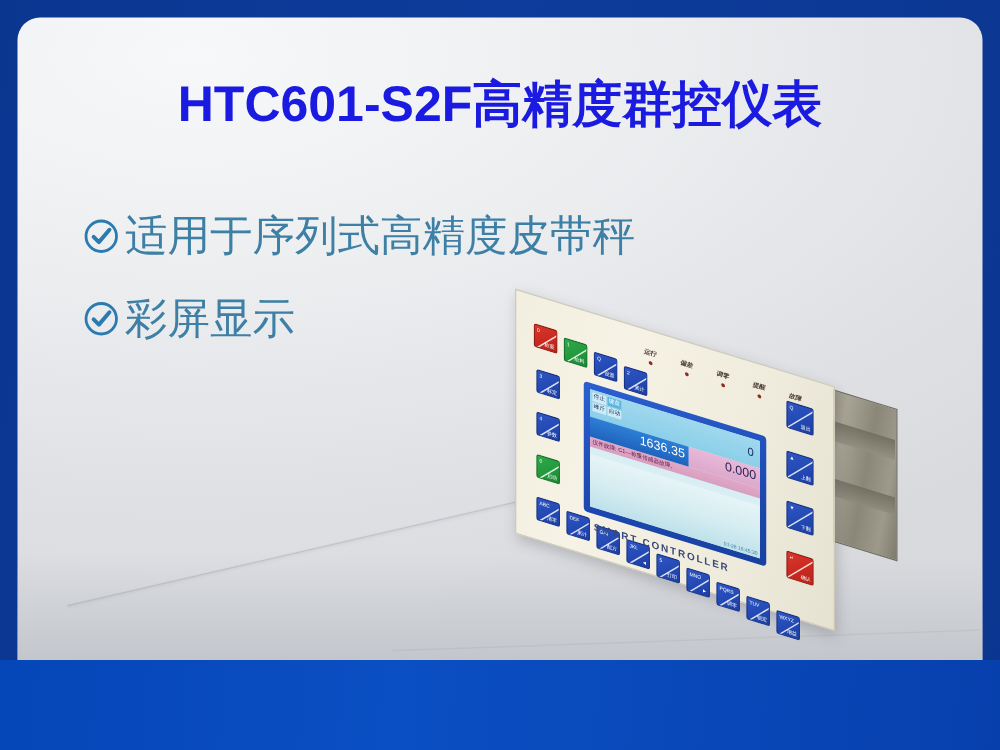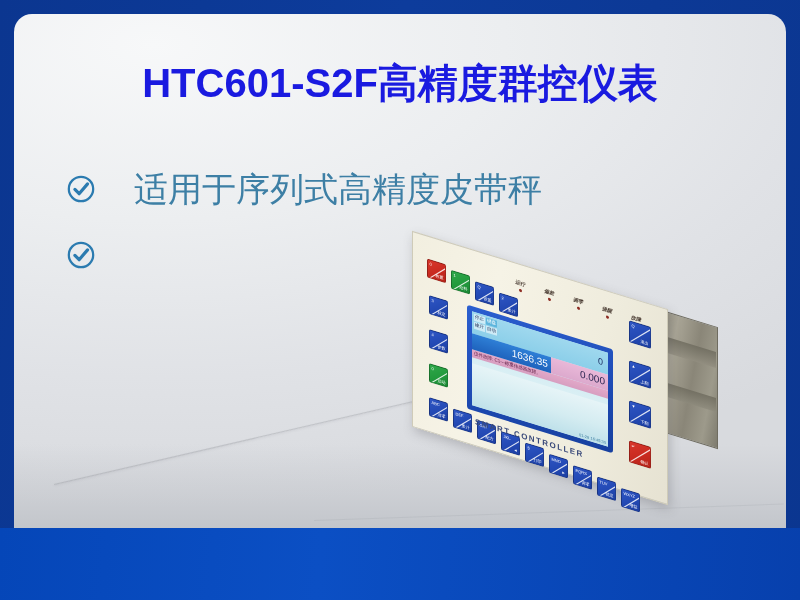--- a/index.html
+++ b/index.html
@@ -84,21 +84,21 @@
     color: #3d7fa5;
     font-size: 34px;
     white-space: nowrap;
   }
   .check-icon {
     flex: 0 0 auto;
     width: 30px; height: 30px;
     margin-right: 4px;
     display: block;
   }
-  .feature-text { line-height: 1; margin-left: 34px; }
+  .feature-text { line-height: 1; }
 
   
   #device {
     position: absolute;
     left: 392px; top: 252px;
     width: 300px; height: 240px;
   }
 
   
   .rear-body {
@@ -317,20 +317,21 @@
         </svg>
         <span class="feature-text">适用于序列式高精度皮带秤</span>
       </div>
 
 
       <div class="feature">
         <svg class="check-icon" viewBox="0 0 32 32">
           <circle cx="16" cy="16" r="13" fill="none" stroke="#2b7bb0" stroke-width="2.4"></circle>
           <path d="M9.5 16.5 L14 21 L23 10.5" fill="none" stroke="#2b7bb0" stroke-width="3.4" stroke-linecap="round" stroke-linejoin="round"></path>
         </svg>
+        <span class="feature-text">彩屏显示</span>
       </div>
 
     </div>
 
     <div id="device">
 
       <div class="rear-body"></div>
       <div class="rear-fin"></div>
       <div class="rear-fin2"></div>
 

